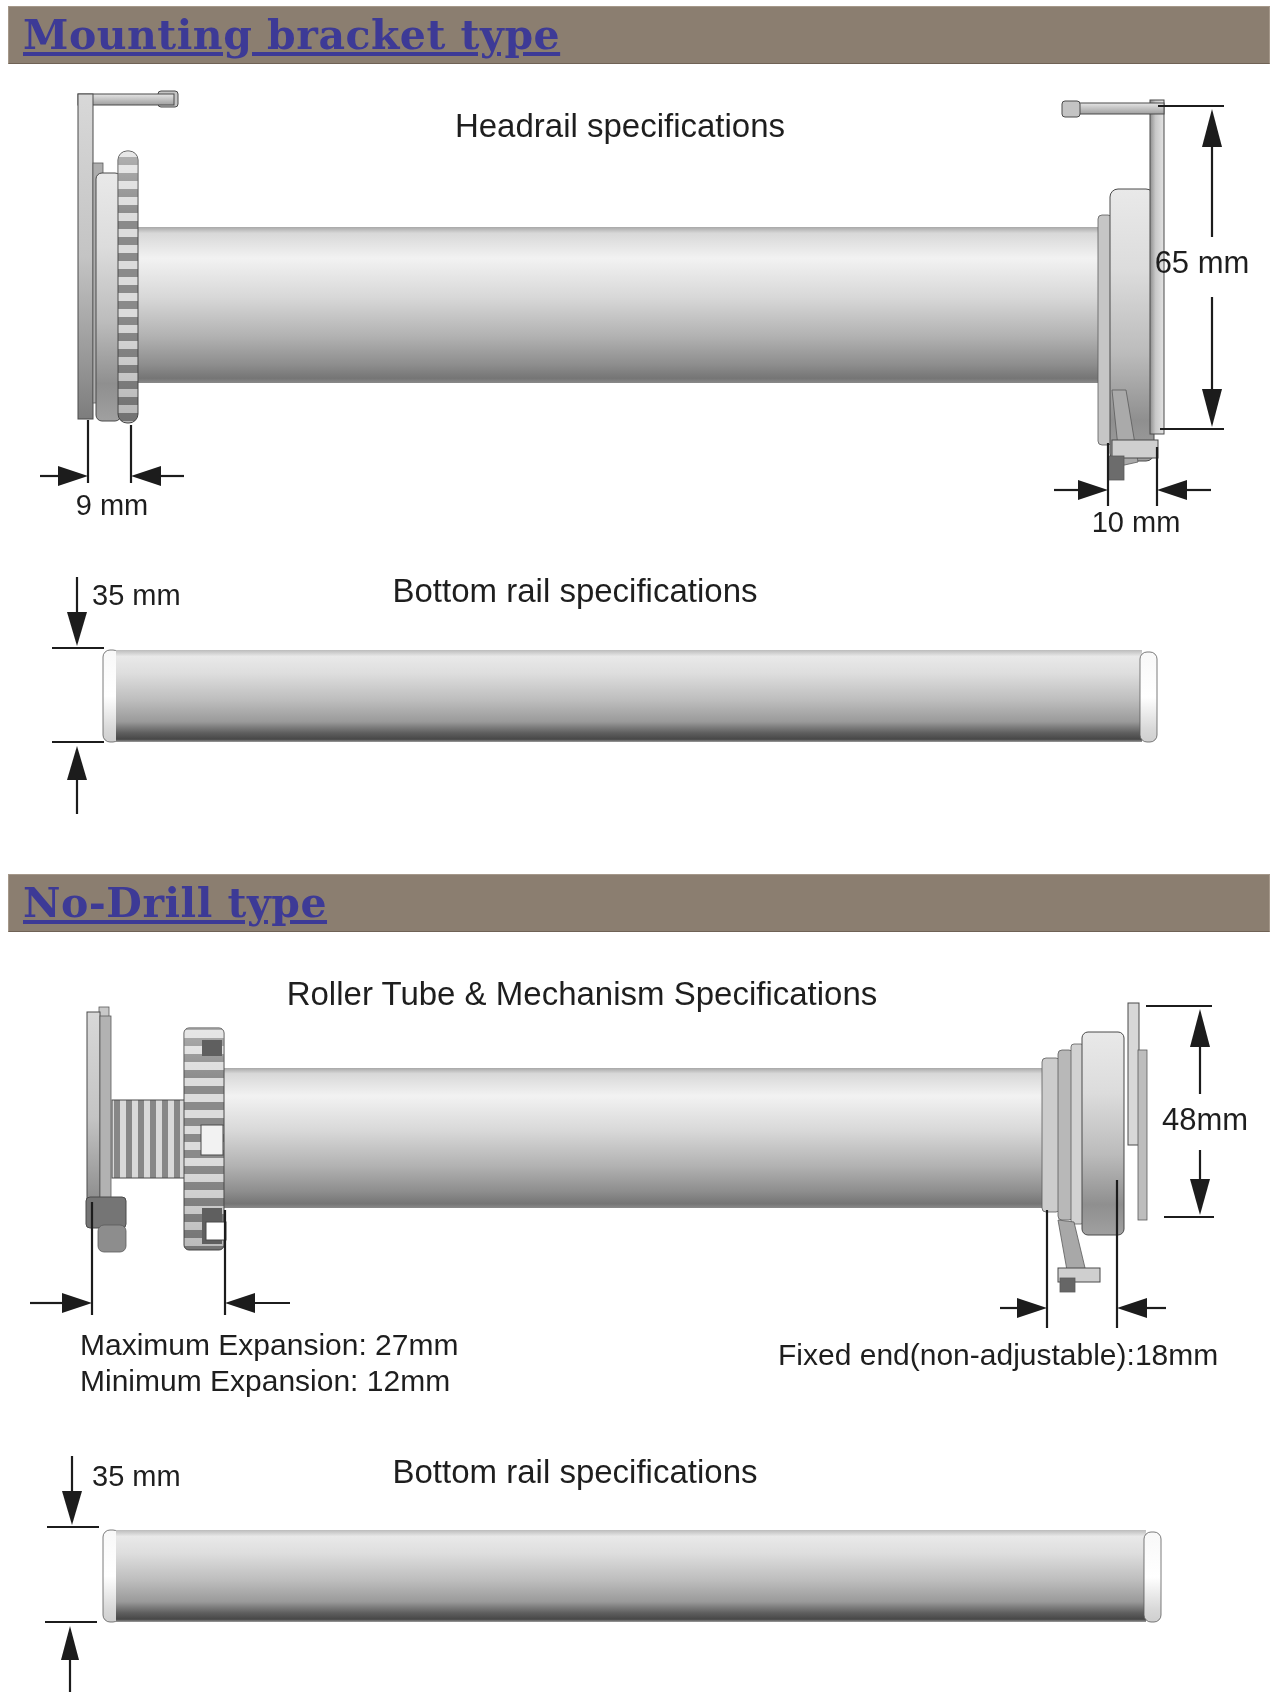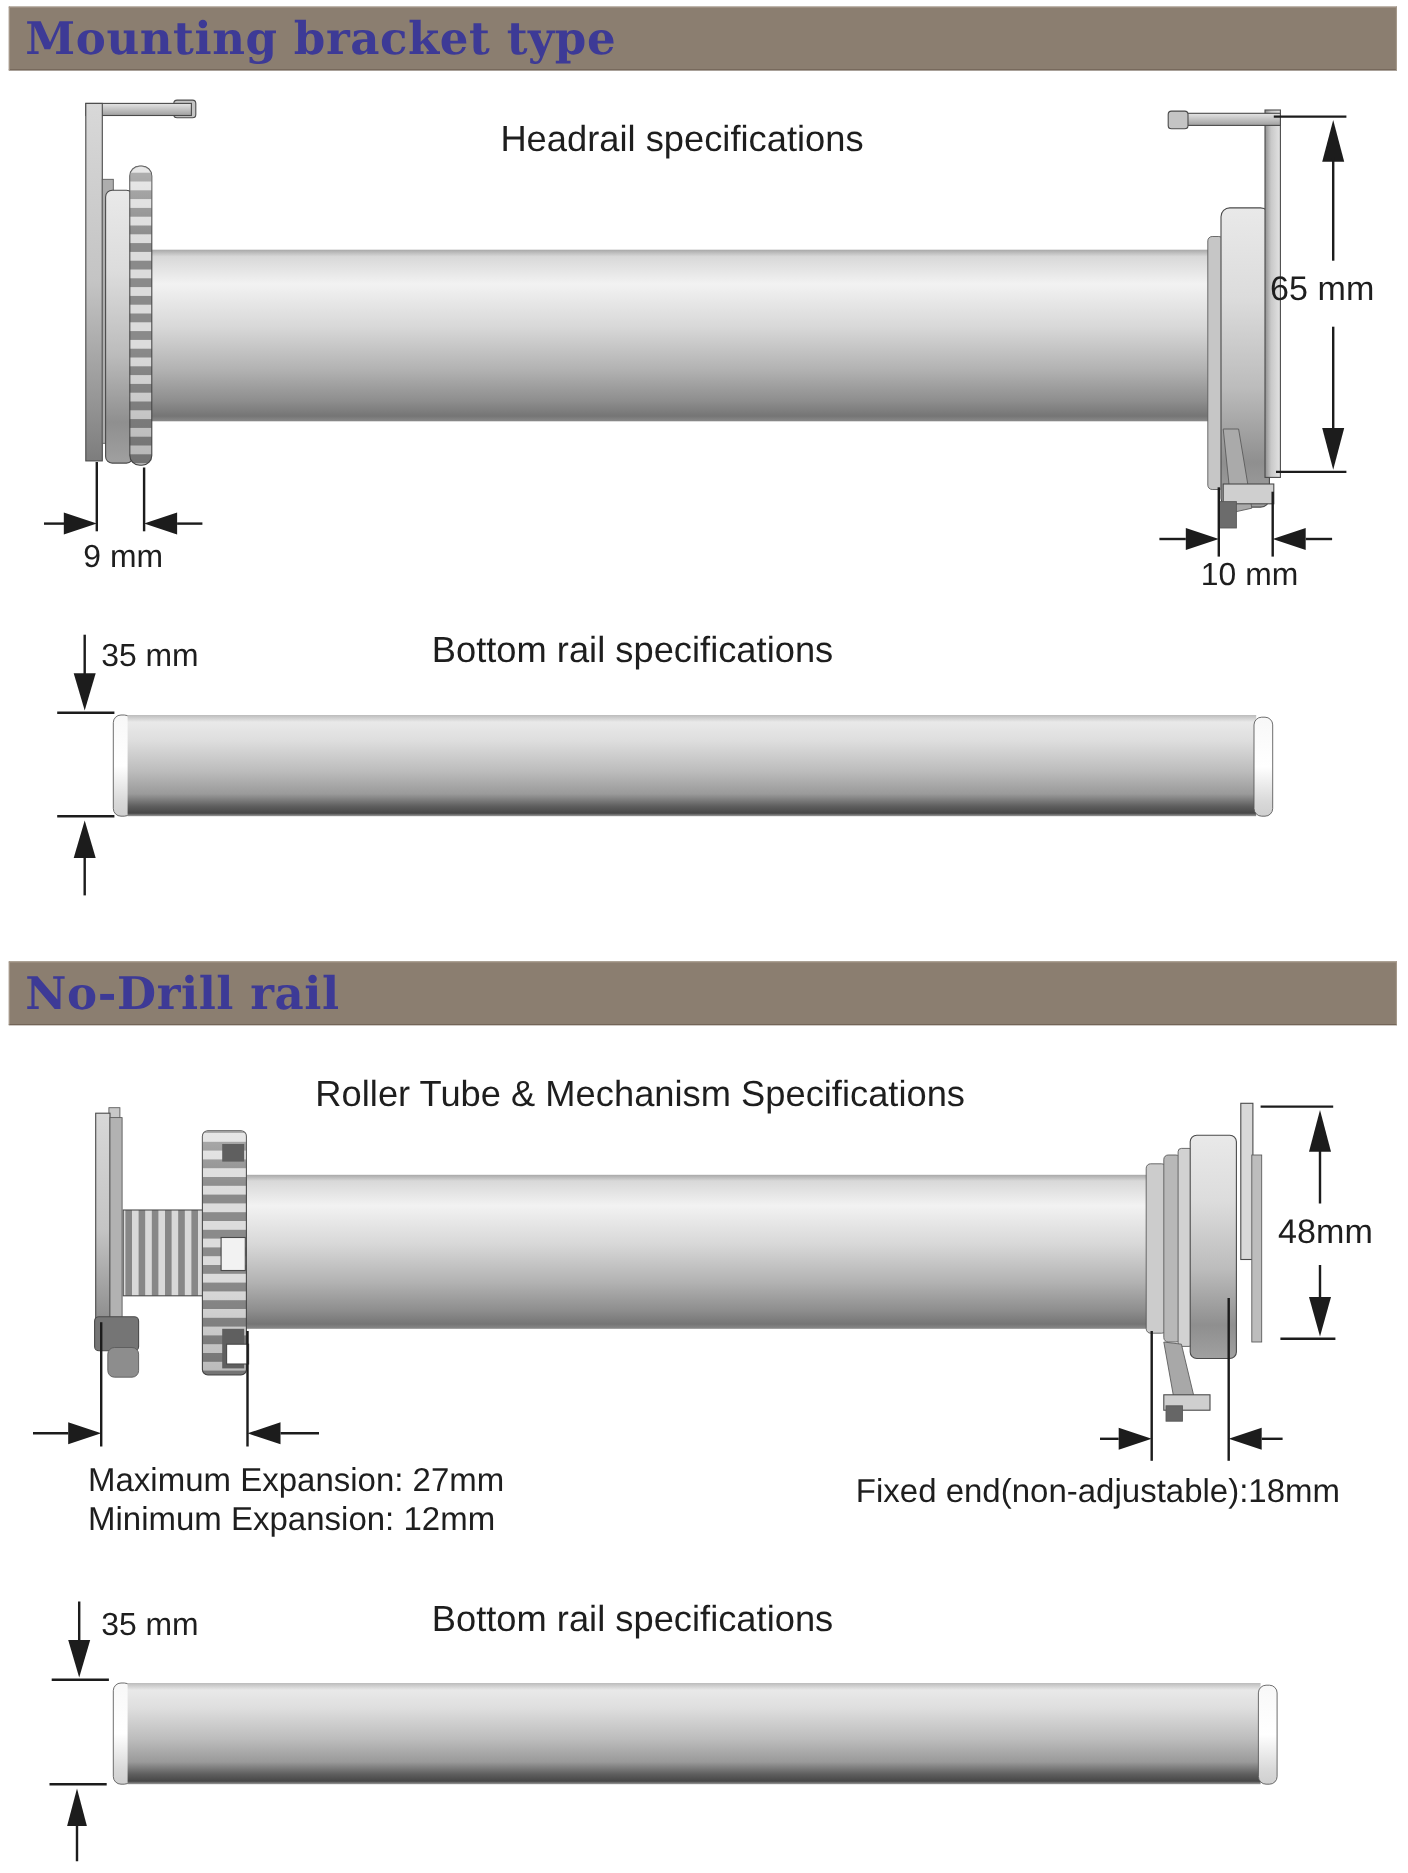--- a/index.html
+++ b/index.html
@@ -11,20 +11,21 @@
   .section-header {
     position:absolute; left:8px; width:1262px; height:58px;
     background:#8b7e70;
     border:1px solid #a5988a; border-bottom-color:#6f6255;
     color:#3d3a96;
     font-family:"DejaVu Serif","Liberation Serif",serif;
     font-weight:bold; font-size:41px; line-height:56px;
     padding-left:14px; box-sizing:border-box;
     letter-spacing:0.5px;
     white-space:nowrap;
+    text-decoration:underline;
   }
   #header-mounting { top:6px; }
   #header-nodrill  { top:874px; }
   svg.diagram { position:absolute; left:0; }
   text.lbl { fill:#1e1e1e; font-family:"Liberation Sans","DejaVu Sans",sans-serif; }
   .s29 { font-size:29px; }
   .s30 { font-size:30px; }
   .s31 { font-size:31px; }
   .s33 { font-size:33px; }
   .dim line { stroke:#1c1c1c; stroke-width:2.2; }
@@ -178,21 +179,21 @@
       <line x1="77" y1="238" x2="77" y2="274"></line>
     </g>
 
     <g>
       <rect class="part-thin" x="103" y="110" width="17" height="92" rx="7" fill="url(#gradCap)"></rect>
       <rect x="116" y="110" width="1026" height="92" fill="url(#gradTubeB)"></rect>
       <rect class="part-thin" x="1140" y="112" width="17" height="90" rx="7" fill="url(#gradCap)"></rect>
     </g>
   </svg>
 
-  <div class="section-header" id="header-nodrill">No-Drill rail</div>
+  <div class="section-header" id="header-nodrill">No-Drill type</div>
 
   <svg class="diagram" style="top:950px" width="1280" height="455" viewBox="0 0 1280 455">
 
     <text class="lbl s33" x="582" y="55" text-anchor="middle">Roller Tube &amp; Mechanism Specifications</text>
 
     <rect x="222" y="118" width="822" height="140" fill="url(#gradTubeA)"></rect>
 
     <g>
       <rect class="part-thin" x="99" y="57" width="10" height="60" fill="#c8c8c8"></rect>
       <rect class="part" x="87" y="62" width="13" height="212" fill="url(#gradPlateL)"></rect>

